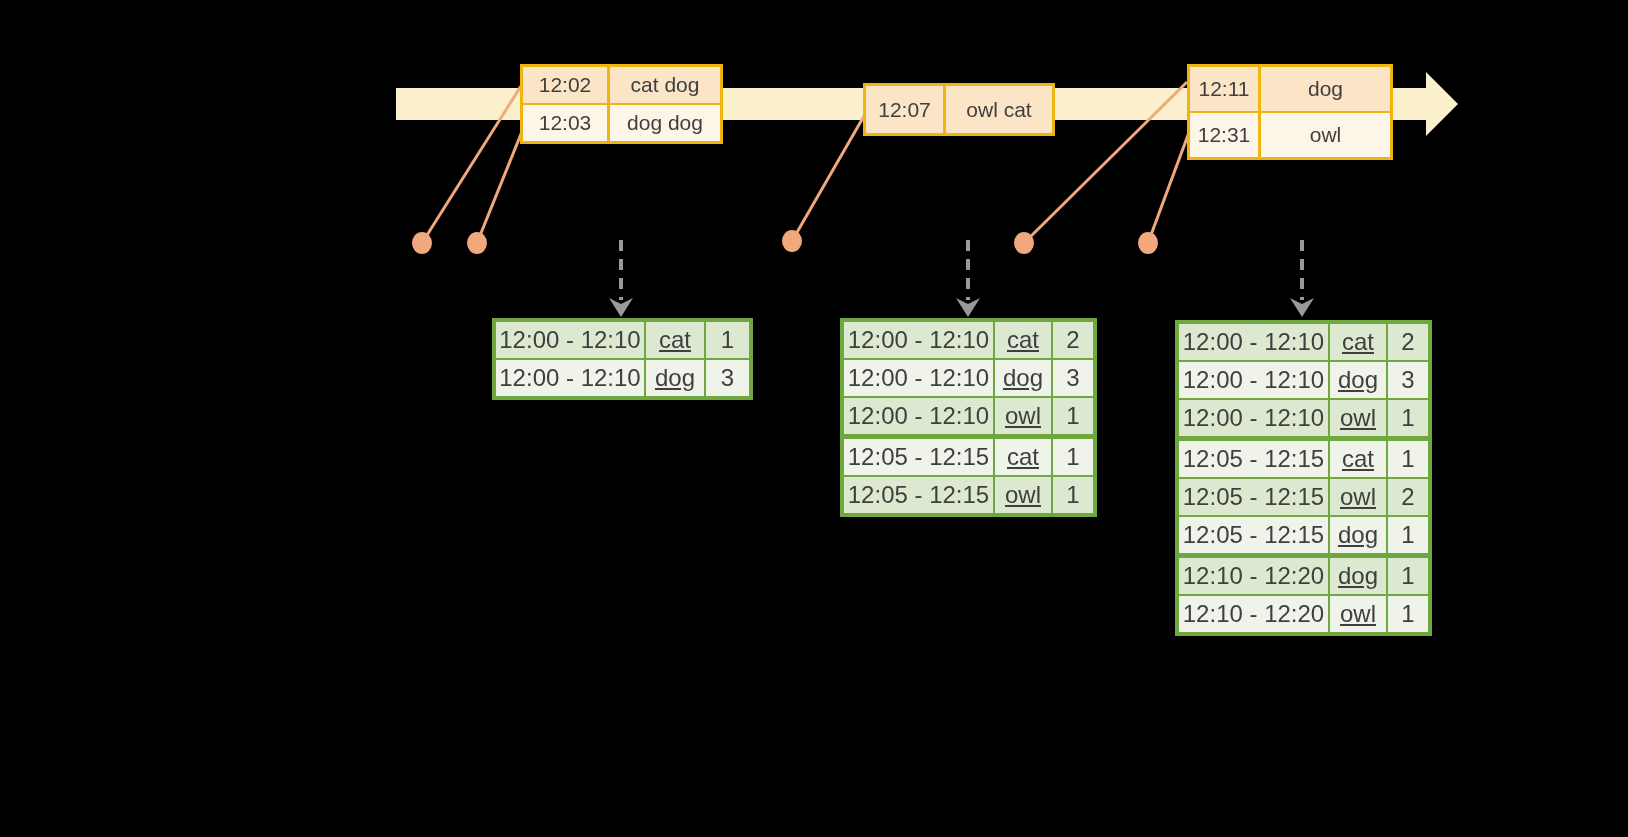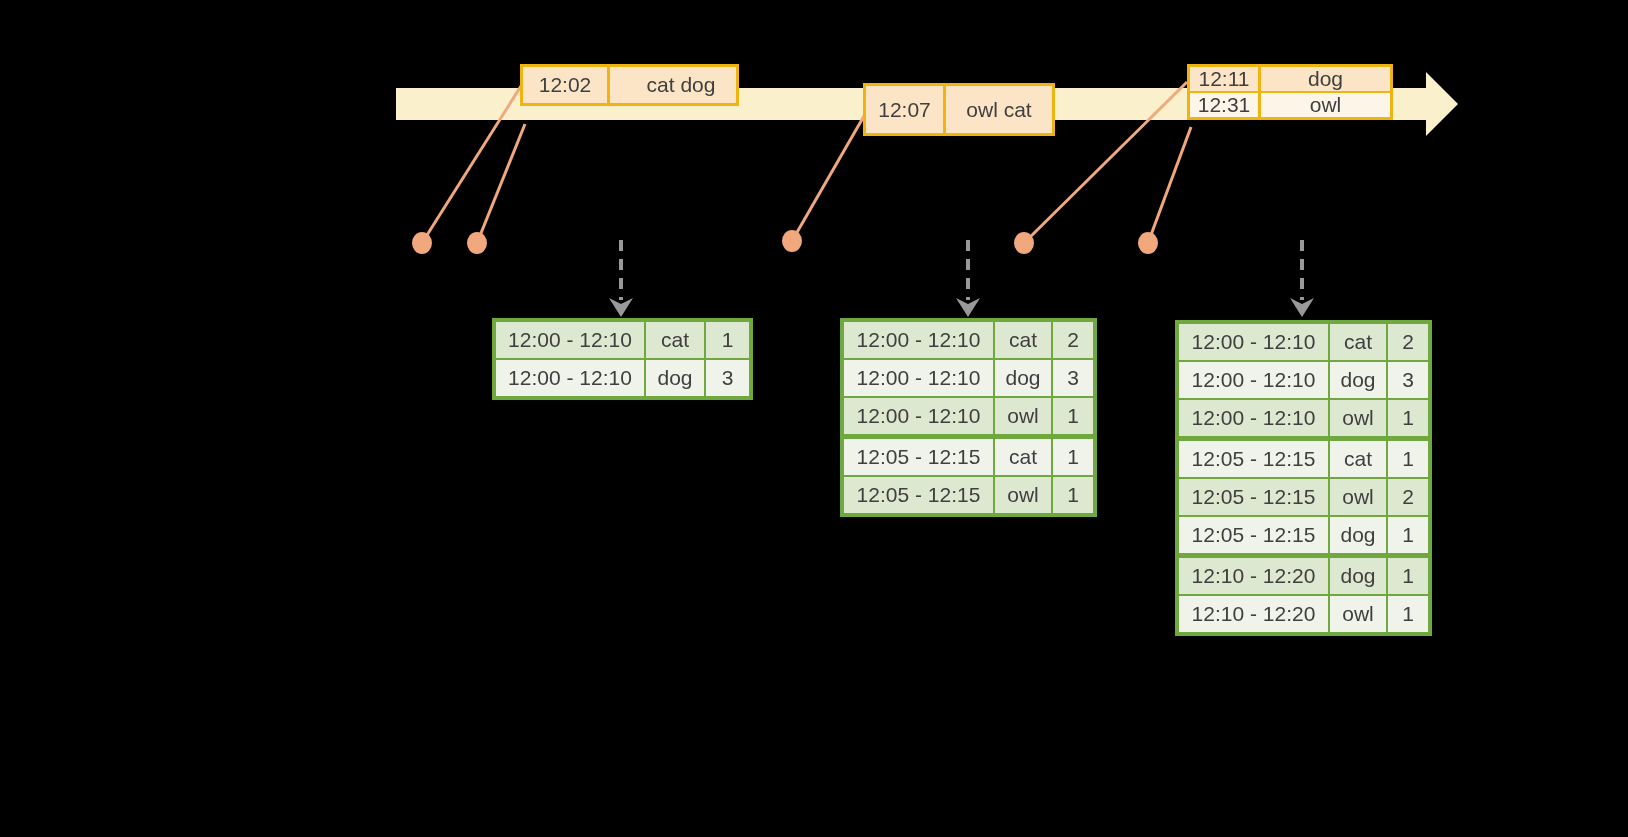--- a/index.html
+++ b/index.html
@@ -33,32 +33,32 @@
   .dot{fill:var(--salmon);}
   .trigger-line{stroke:var(--gray);stroke-width:4;stroke-dasharray:11 8;}
   .trigger-head{fill:var(--gray);}
   
   .etable{position:absolute;border:3px solid var(--gold);background:var(--gold);font-size:21px;}
   .erow{display:flex;}
   .erow + .erow{margin-top:2px;}
   .ecell{display:flex;align-items:center;justify-content:center;background:var(--peach-dark);}
   .erow.light .ecell{background:var(--peach-light);}
   .ecell.words{margin-left:3px;}
-  .et0 .erow{height:36px;} .et0 .time{width:84px;text-align:right;} .et0 .words{width:110px;padding-left:16px;}
+  .et0 .erow{height:36px;} .et0 .time{width:84px;text-align:right;} .et0 .words{width:110px;}
   .et1 .erow{height:47px;} .et1 .time{width:77px;} .et1 .words{width:106px;}
-  .et2 .erow{height:24px;} .et2 .time{width:68px;} .et2 .words{width:129px;}
+  .et2 .erow{height:44px;} .et2 .time{width:68px;} .et2 .words{width:129px;}
   
-  .gtable{position:absolute;border:4px solid var(--green);background:var(--green);font-size:21px;}
+  .gtable{position:absolute;border:4px solid var(--green);background:var(--green);font-size:24px;}
   .grow{display:flex;height:36px;}
   .grow + .grow{margin-top:2px;}
   .grow.newgroup{margin-top:5px;}
   .gcell{display:flex;align-items:center;justify-content:center;background:var(--sage-dark);}
   .grow.light .gcell{background:var(--sage-light);}
   .gcell.window{width:149px;}
-  .gcell.word{width:56px;margin-left:2px;}
+  .gcell.word{width:56px;margin-left:2px;text-decoration:underline;}
   .gcell.count{width:40px;margin-left:2px;}
   .gt0 .gcell.window{width:148px;} .gt0 .gcell.word{width:58px;} .gt0 .gcell.count{width:43px;}
 </style>
 </head>
 <body>
 
 <div class="canvas">
 
   <div class="band"></div>
   <div class="band-head"></div>
@@ -81,20 +81,24 @@
     <line class="trigger-line" x1="968" y1="240" x2="968" y2="300"></line>
     <polygon class="trigger-head" points="956,298 968,317 980,298 968,304"></polygon>
     <line class="trigger-line" x1="1302" y1="240" x2="1302" y2="300"></line>
     <polygon class="trigger-head" points="1290,298 1302,317 1314,298 1302,304"></polygon>
   </svg>
 
   <div class="etable et0" style="left:520px;top:64px;">
       <div class="erow">
         <div class="ecell time">12:02</div>
         <div class="ecell words">cat dog</div>
+      </div>
+      <div class="erow light">
+        <div class="ecell time">12:03</div>
+        <div class="ecell words">dog dog</div>
       </div>
     </div>
   <div class="etable et1" style="left:863px;top:83px;">
       <div class="erow">
         <div class="ecell time">12:07</div>
         <div class="ecell words">owl cat</div>
       </div>
     </div>
   <div class="etable et2" style="left:1187px;top:64px;">
       <div class="erow">

